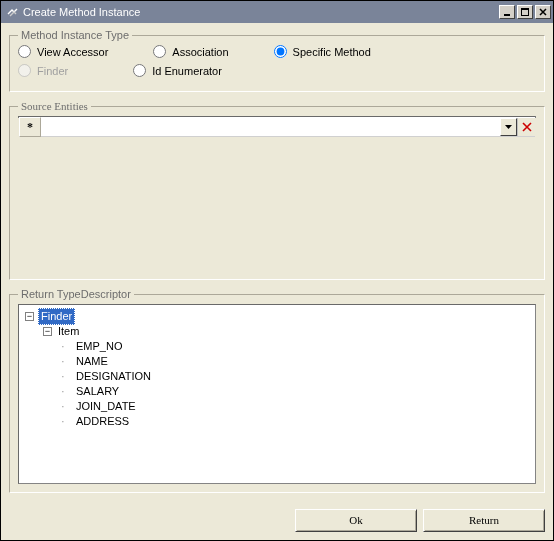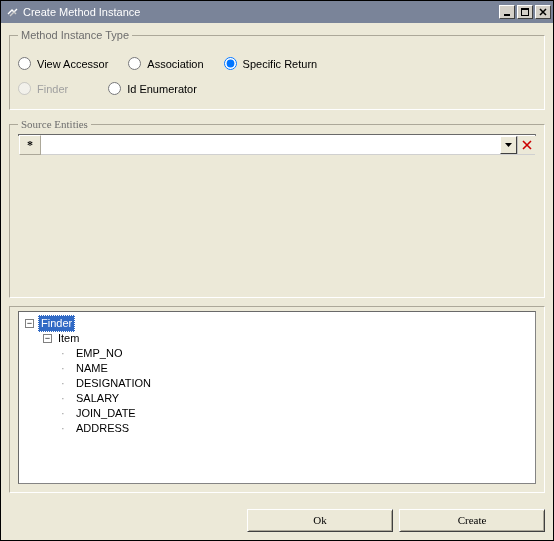--- a/index.html
+++ b/index.html
@@ -67,21 +67,21 @@
     padding: 4px 8px 8px 8px;
     margin: 0 0 8px 0;
     position: relative;
   }
   fieldset.group > legend {
     font-size: 11px;
     color: #6d6d6d;
     padding: 0 3px;
     background: #ece9d8;
   }
-  .radio-row { display: flex; gap: 20px; margin-top: 12px; margin-bottom: 6px; }
+  .radio-row { display: flex; gap: 45px; margin-top: 0; margin-bottom: 6px; }
   .radio-item { display: flex; align-items: center; gap: 6px; color: #000; }
   .radio-item.disabled { color: #a0a0a0; }
   .radio-item input[type=radio] { margin:0; }
   .source-box {
     height: 180px;
     display: flex;
     flex-direction: column;
     font-family: Liberation Serif, serif;
   }
   .grid-area {
@@ -181,21 +181,21 @@
     border:1px dotted #fff;
   }
   .label { padding: 0 2px; }
   .btn-row {
     margin-top: 8px;
     display: flex;
     justify-content: flex-end;
     gap: 6px;
   }
   .btn {
-    width: 146px;
+    width: 122px;
     height: 23px;
     background: #ece9d8;
     border: 1px solid #404040;
     border-top-color:#fff;
     border-left-color:#fff;
     box-shadow: inset 1px 1px 0 #ece9d8, inset -1px -1px 0 #aca899;
     font-family: Tahoma;
     font-size: 11px;
     text-align:center;
     line-height:21px;
@@ -241,21 +241,21 @@
       <label class="radio-item">
         <input type="radio" name="mit" style="">
         <span>View Accessor</span>
       </label>
       <label class="radio-item">
         <input type="radio" name="mit" style="">
         <span>Association</span>
       </label>
       <label class="radio-item">
         <input type="radio" name="mit" checked="" style="">
-        <span>Specific Return</span>
+        <span>Specific Method</span>
       </label>
     </div>
     <div class="radio-row">
       <label class="radio-item disabled">
         <input type="radio" name="mit" disabled="" style="">
         <span>Finder</span>
       </label>
       <label class="radio-item" style="margin-left:20px">
         <input type="radio" name="mit" style="">
         <span>Id Enumerator</span>
@@ -279,20 +279,21 @@
             <svg width="10" height="10">
                 <path d="M1 1 L9 9 M9 1 L1 9" stroke="#c00" stroke-width="1.6"></path>
               </svg>
           </div>
         </div>
       </div>
     </div>
   </fieldset>
 
   <fieldset class="group return-box">
+    <legend>Return TypeDescriptor</legend>
     <div class="tree">
       <div class="tree-row selected">
         <span class="expander">−</span>
         <span class="label">Finder</span>
       </div>
       <div class="tree-row indent1">
         <span class="expander">−</span>
         <span class="label">Item</span>
       </div>
       <div class="tree-row indent2">
@@ -317,16 +318,16 @@
         </div>
       <div class="tree-row indent2">
           <span class="node-leaf-dash">·</span>
           <span class="label">ADDRESS</span>
         </div>
     </div>
   </fieldset>
 
   <div class="btn-row">
     <div class="btn">Ok</div>
-    <div class="btn">Create</div>
+    <div class="btn">Return</div>
   </div>
 
 </div>
 
 </body></html>

